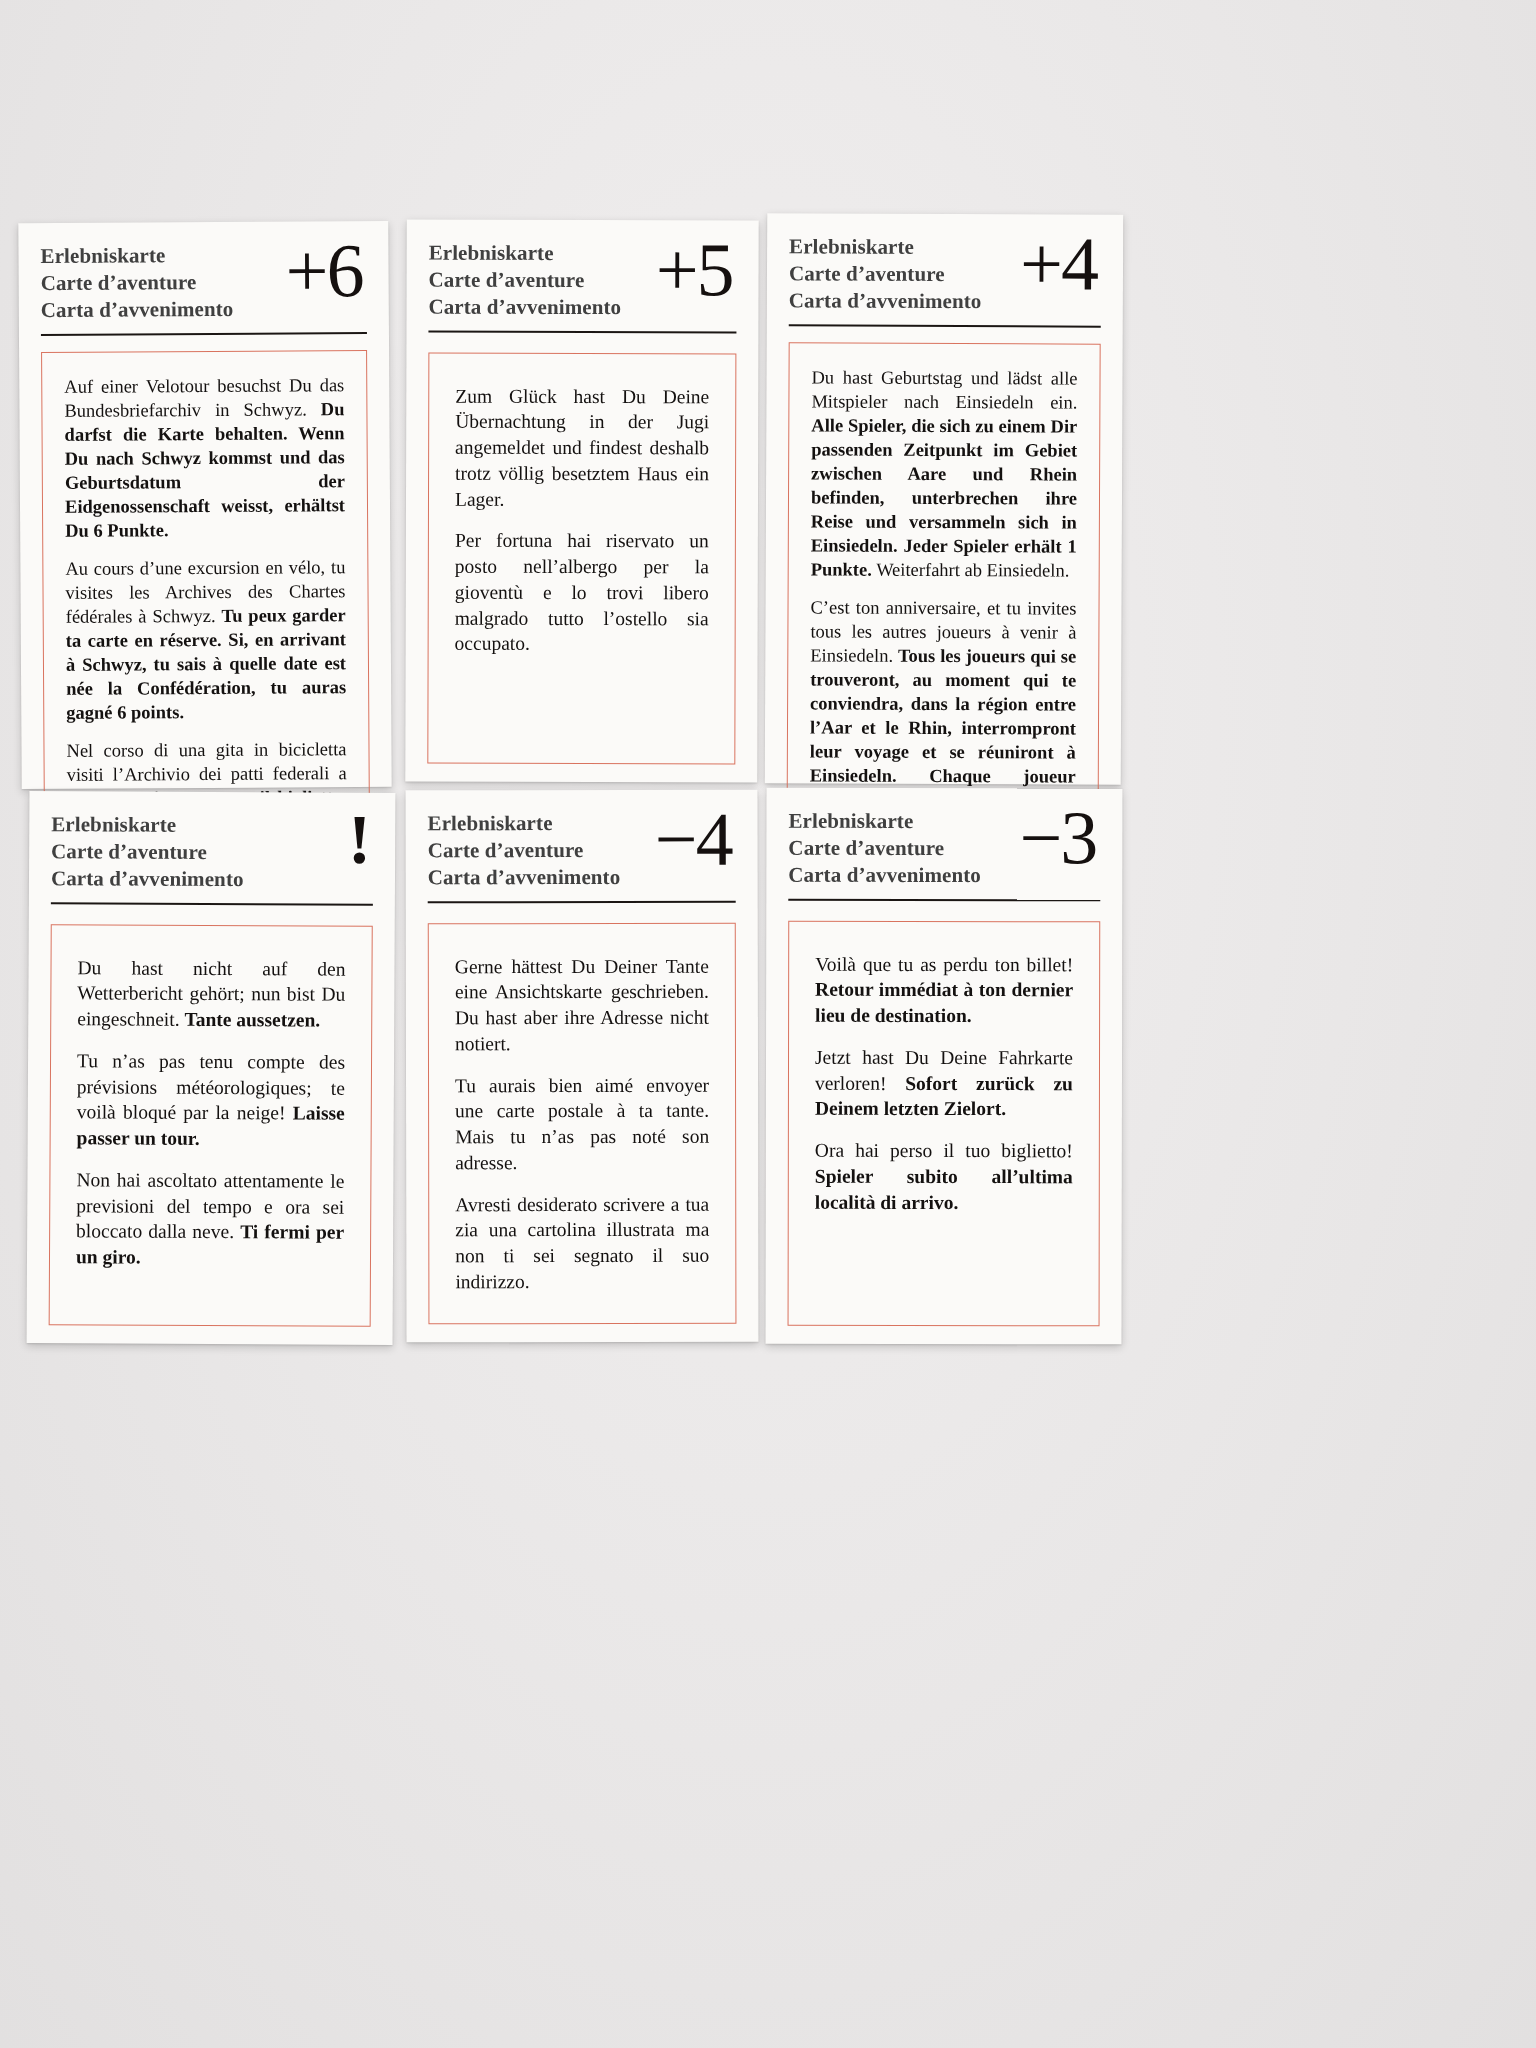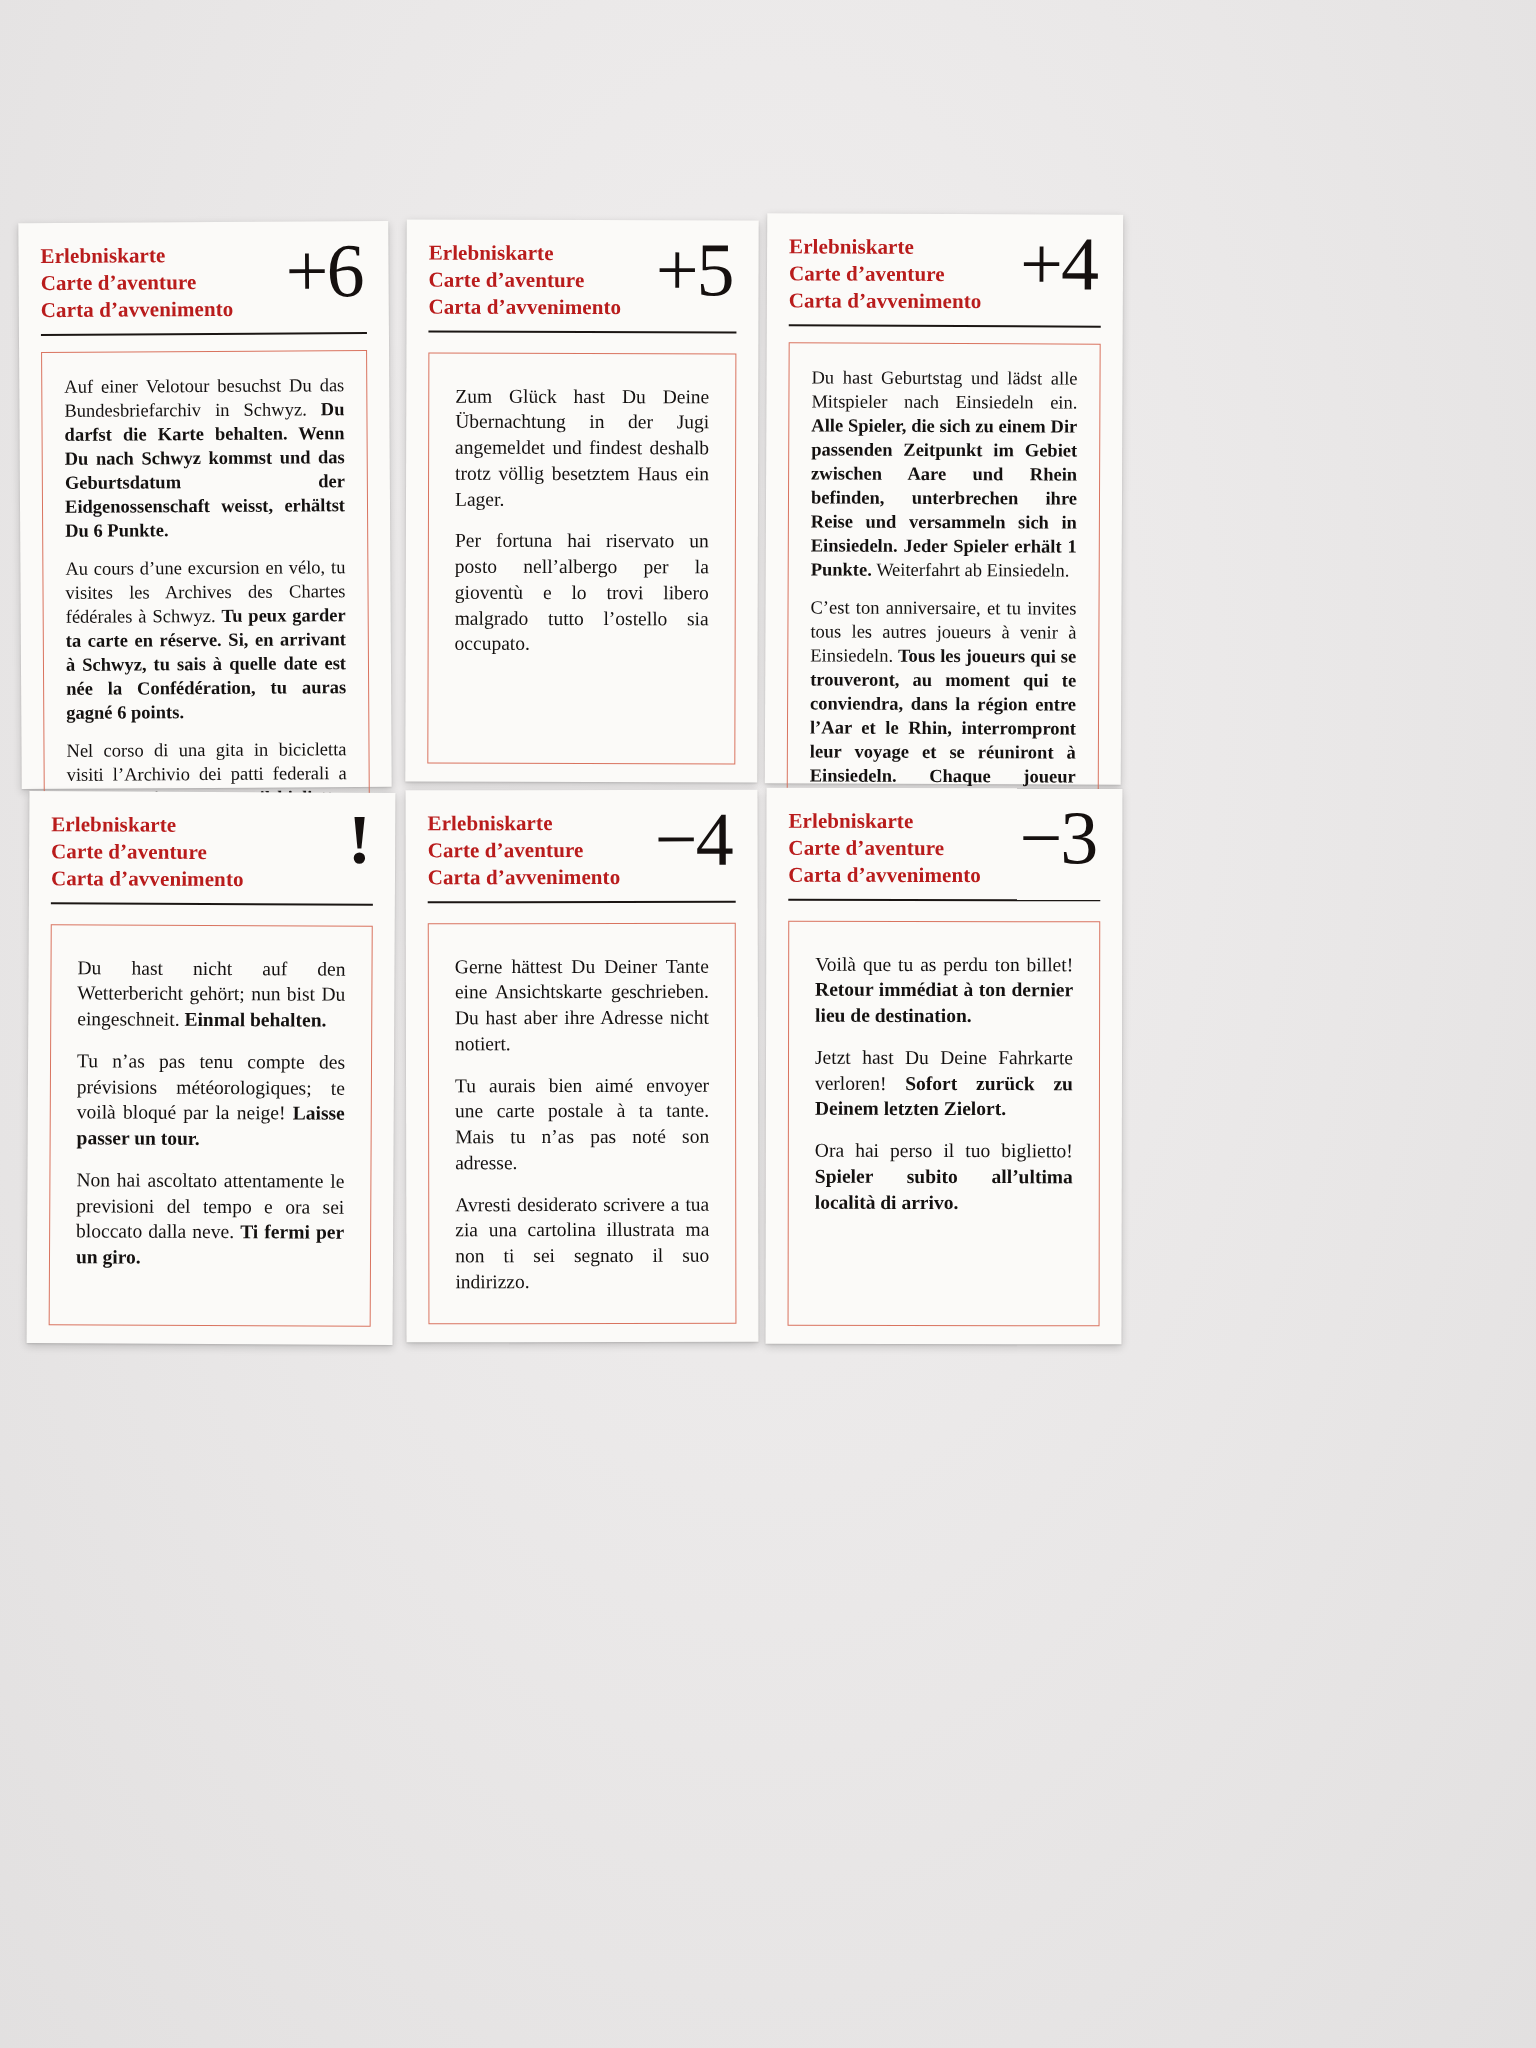--- a/index.html
+++ b/index.html
@@ -34,21 +34,21 @@
 
   
   .card-head {
     position: relative;
     display: flex;
     justify-content: space-between;
     align-items: flex-start;
     padding-bottom: 6px;
   }
   .titles {
-    color: #b91c1c;
+    color: #404040;
     line-height: 1.28;
   }
   .titles .t {
     font-weight: bold;
     font-size: 21px;
     letter-spacing: .1px;
     white-space: nowrap;
   }
   .titles .t2, .titles .t3 { font-weight: bold; }
 
@@ -161,21 +161,21 @@
     <div class="card-head">
       <div class="titles">
         <div class="t t1">Erlebniskarte</div>
         <div class="t t2">Carte d’aventure</div>
         <div class="t t3">Carta d’avvenimento</div>
       </div>
       <div class="value exclam">!</div>
     </div>
     <div class="rule"></div>
     <div class="body-box">
-      <p class="para">Du hast nicht auf den Wetterbericht gehört; nun bist Du eingeschneit. <b>Einmal behalten.</b></p>
+      <p class="para">Du hast nicht auf den Wetterbericht gehört; nun bist Du eingeschneit. <b>Tante aussetzen.</b></p>
       <p class="para">Tu n’as pas tenu compte des prévisions météorologiques; te voilà bloqué par la neige! <b>Laisse passer un tour.</b></p>
       <p class="para">Non hai ascoltato attentamente le previsioni del tempo e ora sei bloccato dalla neve. <b>Ti fermi per un giro.</b></p>
     </div>
   </div>
 
   <div class="card airy" id="card-minus4">
     <div class="card-head">
       <div class="titles">
         <div class="t t1">Erlebniskarte</div>
         <div class="t t2">Carte d’aventure</div>

